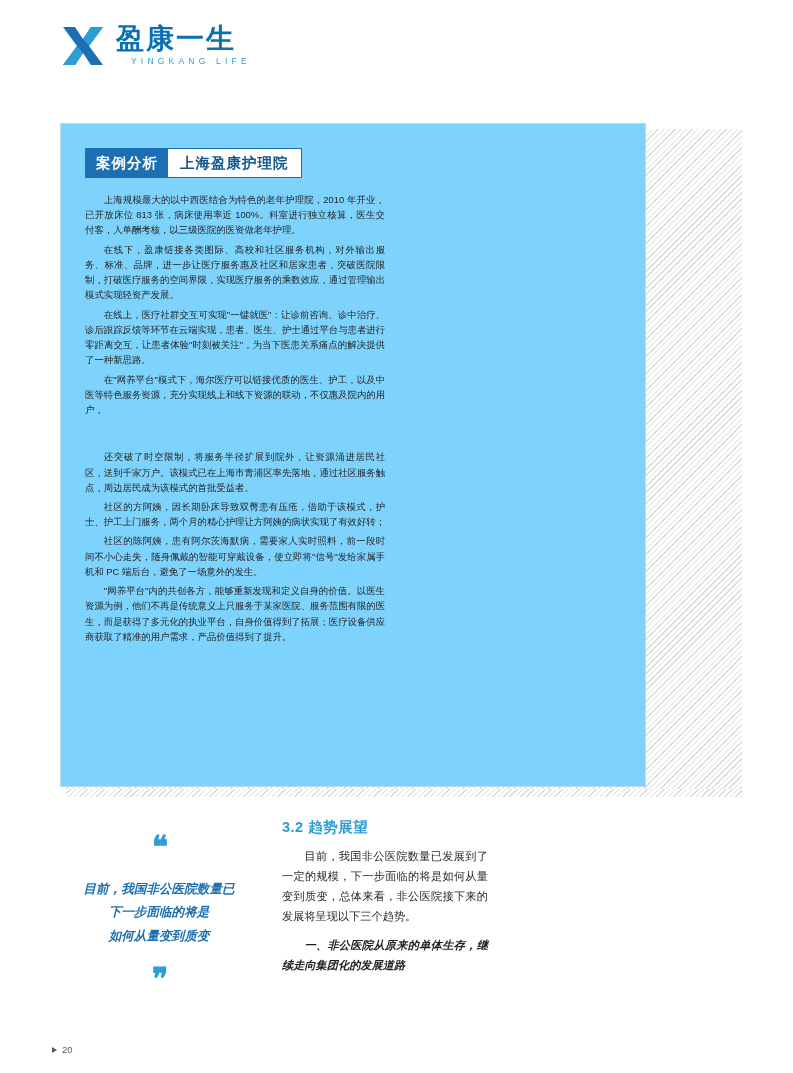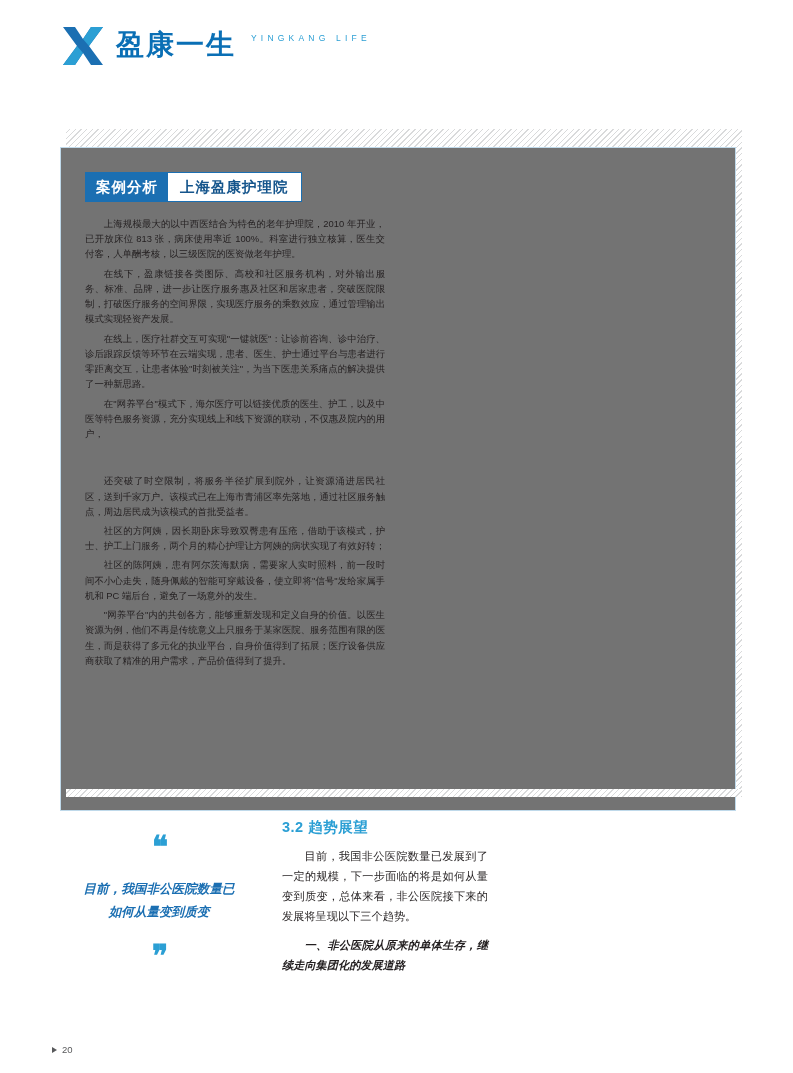--- a/index.html
+++ b/index.html
@@ -26,20 +26,21 @@
   }
   .logo-mark {
     width: 46px;
     height: 46px;
     position: relative;
     margin-right: 10px;
   }
   .logo-mark svg { display: block; }
   .logo-text-wrap {
     display: flex;
+    flex-direction: column;
     justify-content: center;
   }
   .logo-cn {
     font-size: 28px;
     font-weight: bold;
     color: #0a6fb5;
     letter-spacing: 2px;
     line-height: 1.05;
   }
   .logo-en {
@@ -48,26 +49,25 @@
     letter-spacing: 4.2px;
     margin-top: 3px;
     margin-left: 15px;
   }
 
   
   .case-panel {
     position: absolute;
     left: 60px;
     top: 123px;
-    width: 676px;
+    width: 586px;
     height: 664px;
-    background: #737373;
+    background: #7dd3fc;
     border: 1px solid #bfd9ea;
     box-sizing: border-box;
-    margin-top: 24px;
   }
   .case-panel-shadow {
     position: absolute;
     left: 66px;
     top: 129px;
     width: 676px;
     height: 664px;
     background: repeating-linear-gradient(
       -45deg,
       #d9dadb 0px, #d9dadb 1px,
@@ -267,20 +267,21 @@
 </div>
 
 <div class="hatch-strip"></div>
 
 <div class="bottom">
 
   <div class="quote-col">
     <div class="quote-mark open">❝</div>
     <div class="quote-text">
       <div>目前，我国非公医院数量已</div>
+      <div>下一步面临的将是</div>
       <div>如何从量变到质变</div>
     </div>
     <div class="quote-mark close">❞</div>
   </div>
 
   <div class="mid-col">
     <h2 class="sec-title">3.2 趋势展望</h2>
     <p>目前，我国非公医院数量已发展到了一定的规模，下一步面临的将是如何从量变到质变，总体来看，非公医院接下来的发展将呈现以下三个趋势。</p>
     <p class="sub-head">一、非公医院从原来的单体生存，继续走向集团化的发展道路</p>
   </div>

